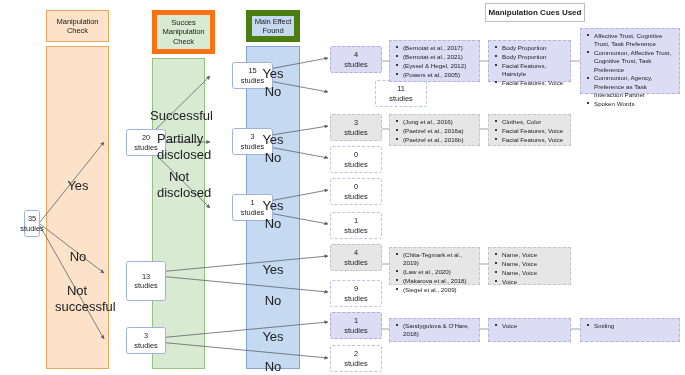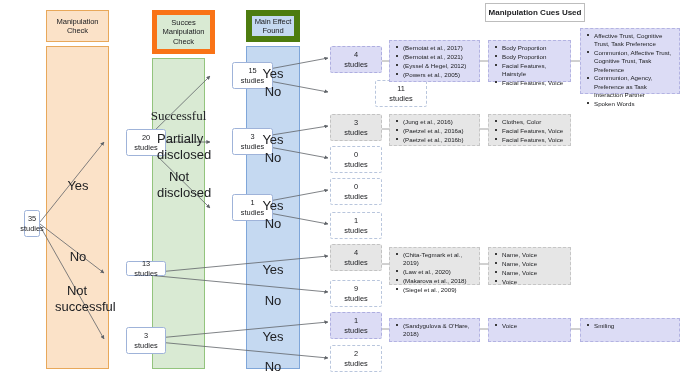--- a/index.html
+++ b/index.html
@@ -114,21 +114,21 @@
 
   <div class="sbox solid" style="left:4px;top:210px;width:16px;height:27px;">
     <span class="n">35</span>
     <span class="u">studies</span>
   </div>
 
   <div class="sbox solid" style="left:106px;top:129px;width:40px;height:27px;">
     <span class="n">20</span>
     <span class="u">studies</span>
   </div>
-  <div class="sbox solid" style="left:106px;top:261px;width:40px;height:15px;">
+  <div class="sbox solid" style="left:106px;top:261px;width:40px;height:40px;">
     <span class="n">13</span>
     <span class="u">studies</span>
   </div>
   <div class="sbox solid" style="left:106px;top:327px;width:40px;height:27px;">
     <span class="n">3</span>
     <span class="u">studies</span>
   </div>
 
   <div class="sbox solid" style="left:212px;top:62px;width:41px;height:27px;">
     <span class="n">15</span>
@@ -181,21 +181,21 @@
   </div>
   <div class="sbox dash-white" style="left:330px;top:345px;width:52px;height:27px;">
     <span class="n">2</span>
     <span class="u">studies</span>
   </div>
 
   <div class="elabel" style="left:60px;top:178px;width:36px;">Yes</div>
   <div class="elabel" style="left:60px;top:249px;width:36px;">No</div>
   <div class="elabel two" style="left:55px;top:283px;">Not successful</div>
 
-  <div class="elabel" style="left:150px;top:108px;width:57px;font-family:Liberation Serif, serif;">Successful</div>
+  <div class="elabel" style="left:150px;top:108px;width:57px;">Successful</div>
   <div class="elabel two" style="left:157px;top:131px;width:44px;">Partially disclosed</div>
   <div class="elabel two" style="left:157px;top:169px;width:44px;text-align:center;">Not disclosed</div>
 
   <div class="elabel" style="left:256px;top:66px;width:34px;">Yes</div>
   <div class="elabel" style="left:256px;top:84px;width:34px;">No</div>
   <div class="elabel" style="left:256px;top:132px;width:34px;">Yes</div>
   <div class="elabel" style="left:256px;top:150px;width:34px;">No</div>
   <div class="elabel" style="left:256px;top:198px;width:34px;">Yes</div>
   <div class="elabel" style="left:256px;top:216px;width:34px;">No</div>
   <div class="elabel" style="left:256px;top:262px;width:34px;">Yes</div>

